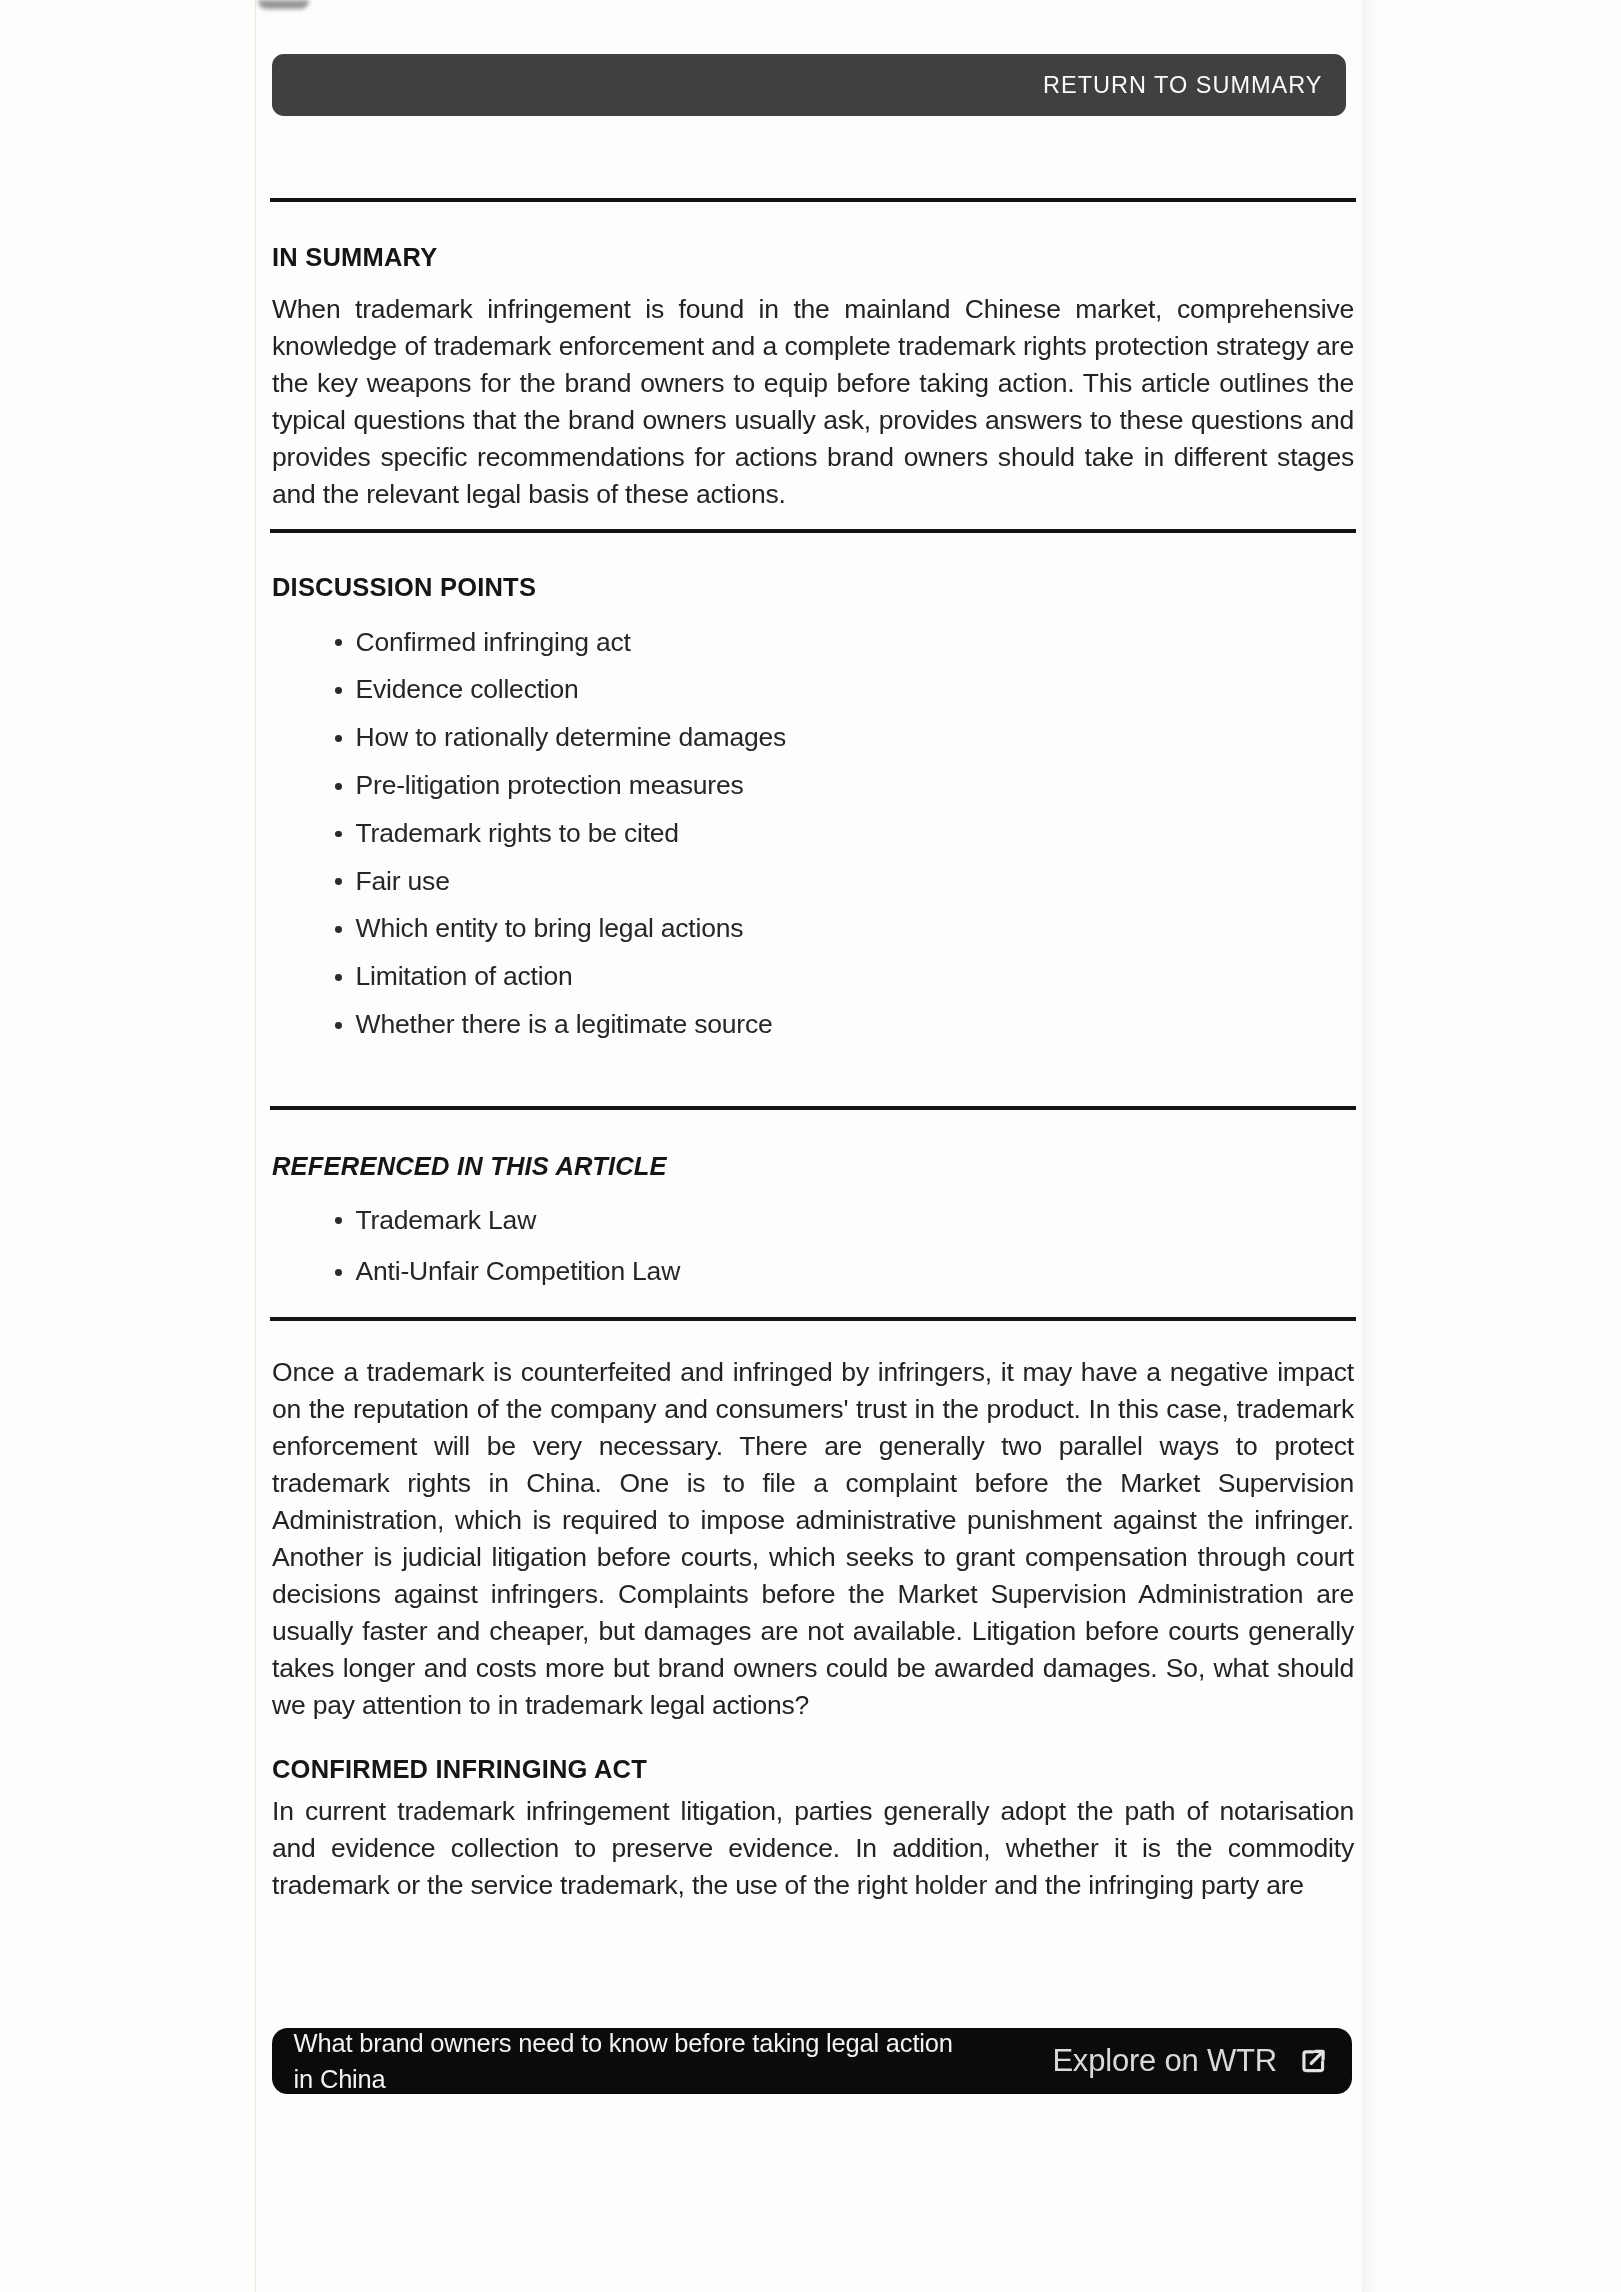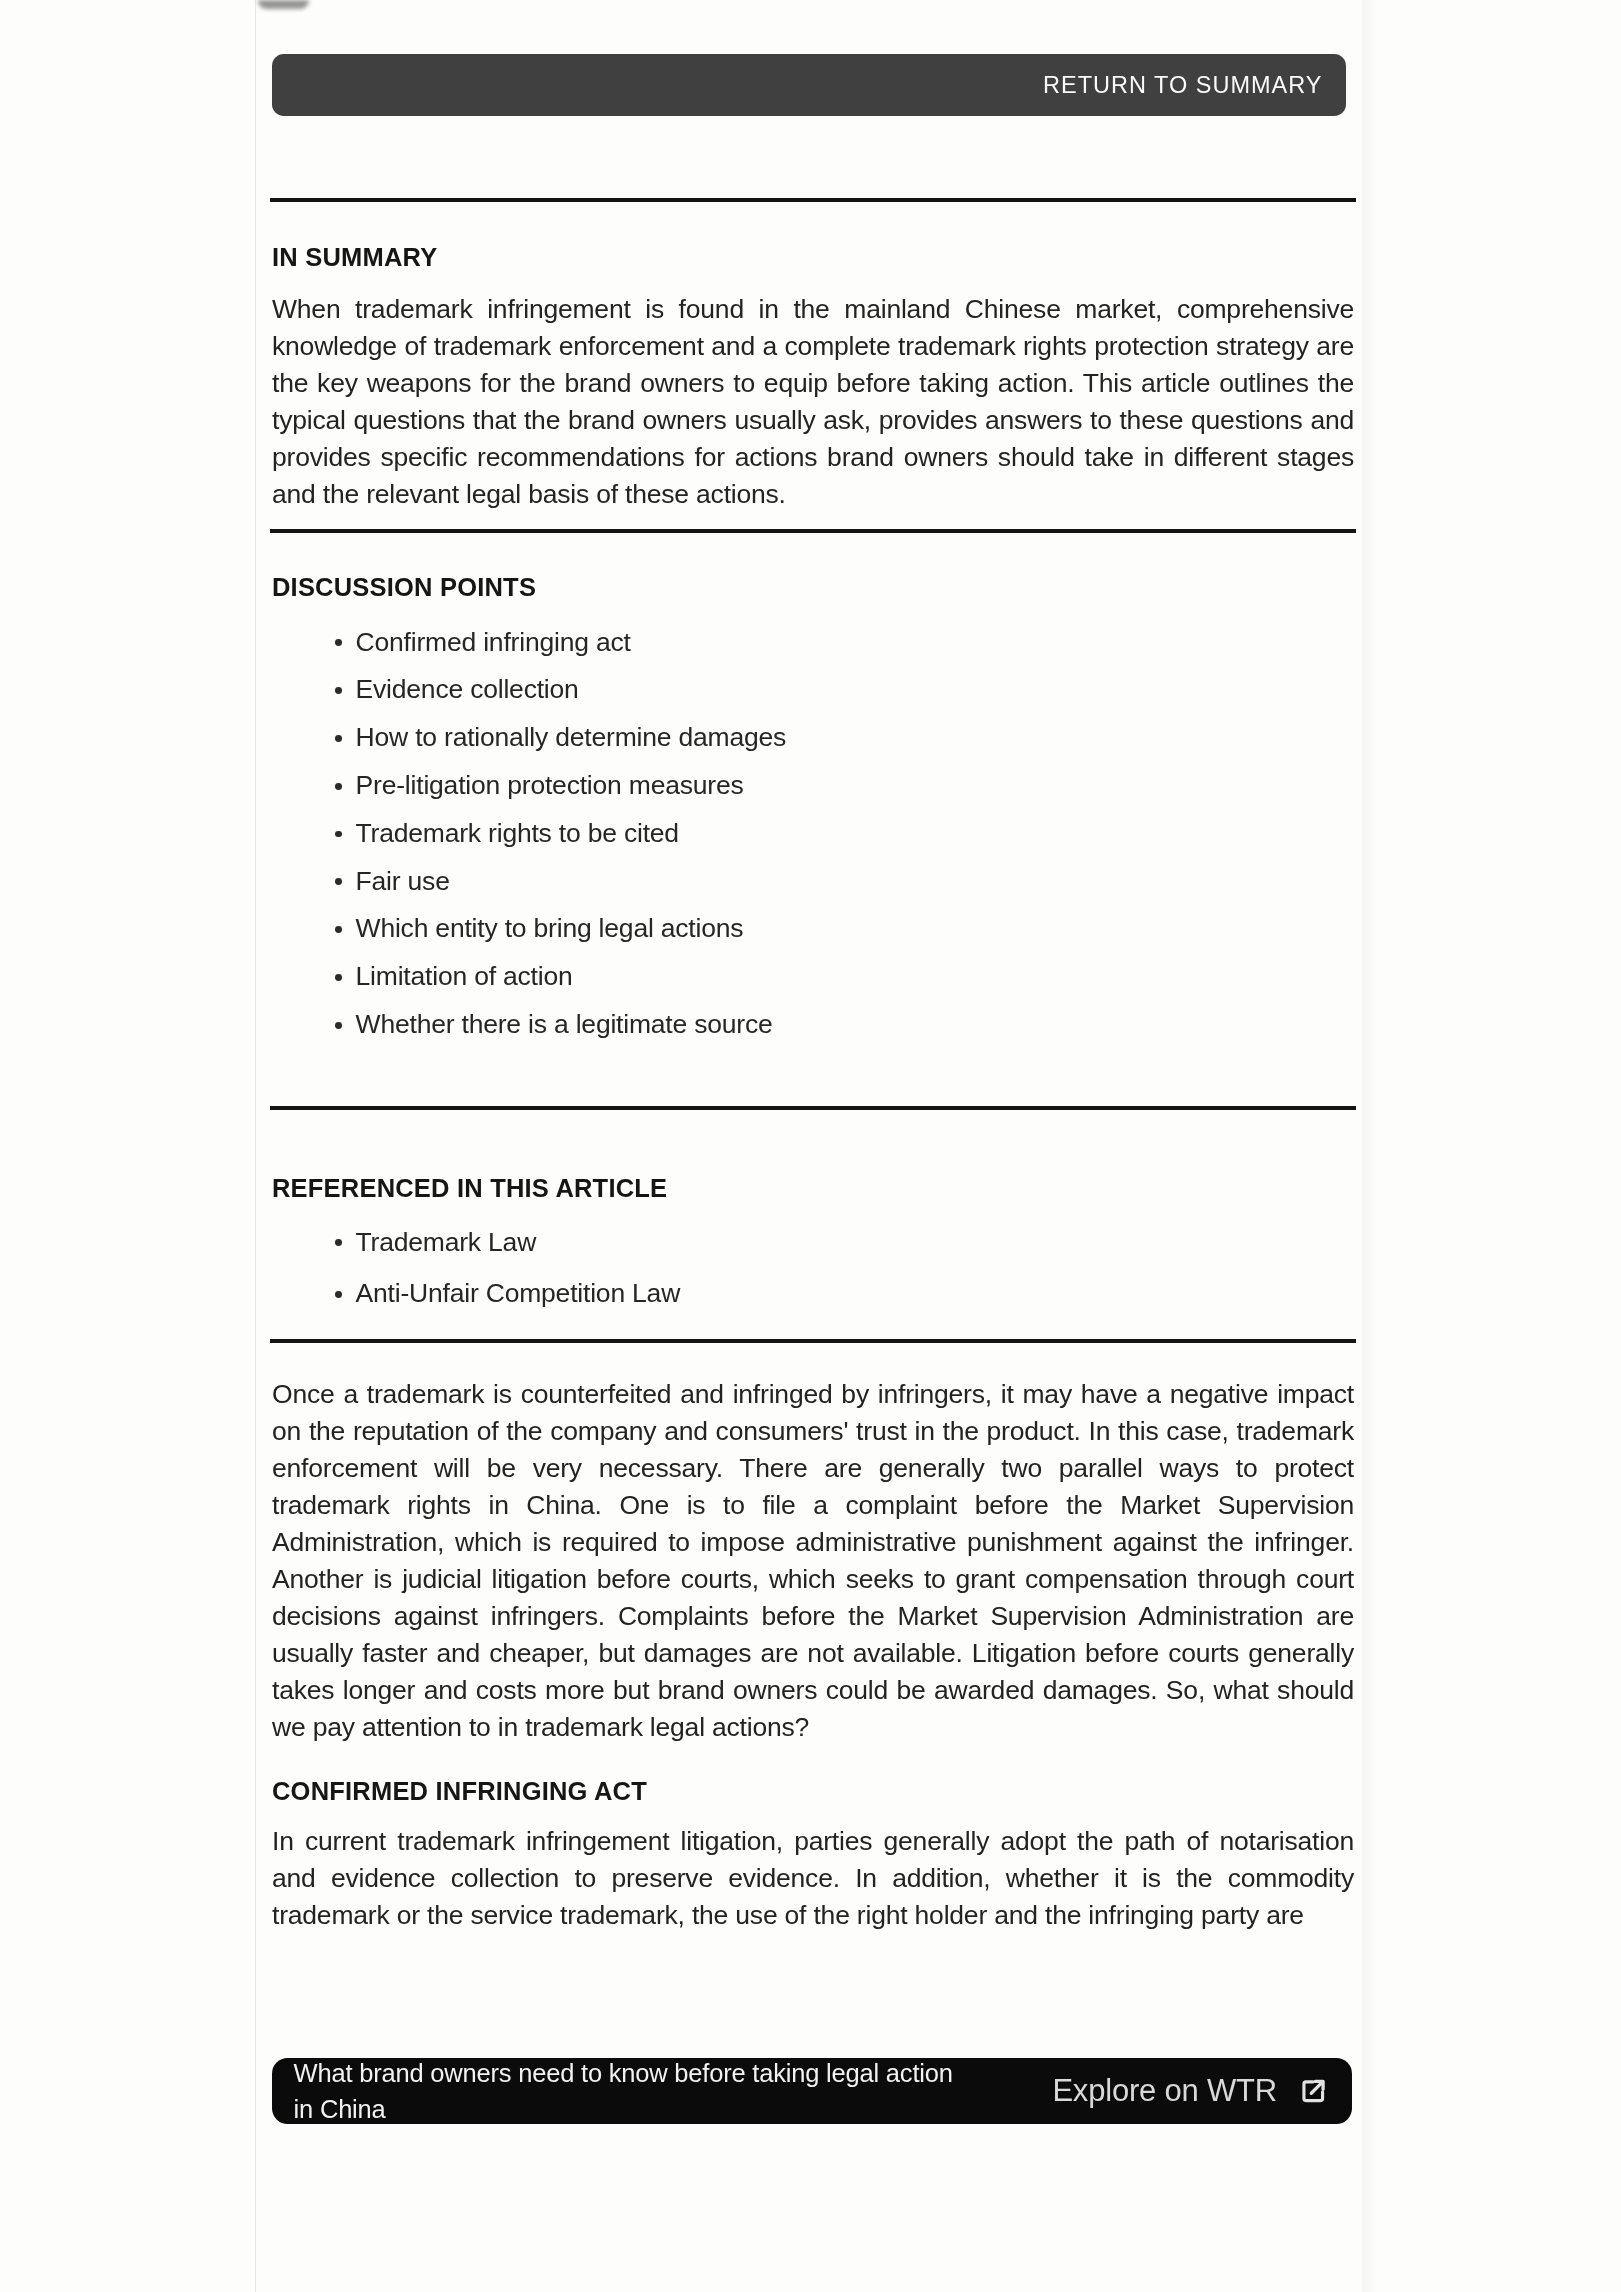--- a/index.html
+++ b/index.html
@@ -33,31 +33,31 @@
   .rule-2{margin-top:15.7px;}
   .rule-3{margin-top:63px;}
   .rule-4{margin-top:26.5px;}
 
   h2{
     margin:0;font-size:25.5px;line-height:29px;font-weight:700;
     color:#161616;letter-spacing:0.2px;
   }
   .h-in-summary{margin-top:41px;}
   .h-discussion{margin-top:40px;}
-  .h-referenced{margin-top:64px;}
+  .h-referenced{margin-top:42px;font-style:italic;}
   .h-confirmed{margin-top:31px;}
 
   p{
     margin:0;font-size:26.5px;line-height:37px;
     letter-spacing:-0.2px;color:#232323;
     text-align:justify;
   }
   .p-summary{margin-top:19.6px;}
   .p-body-1{margin-top:33px;}
-  .p-body-2{margin-top:17px;}
+  .p-body-2{margin-top:9px;}
 
   ul{list-style:none;margin:0;padding:0 0 0 63px;}
   .list-discussion{margin-top:21.6px;}
   .list-referenced{margin-top:20.6px;}
   li{
     display:flex;align-items:flex-start;
     font-size:26.5px;line-height:37px;letter-spacing:-0.2px;color:#262626;
   }
   .list-discussion li{margin-bottom:10.8px;}
   .list-referenced li{margin-bottom:14.7px;}

